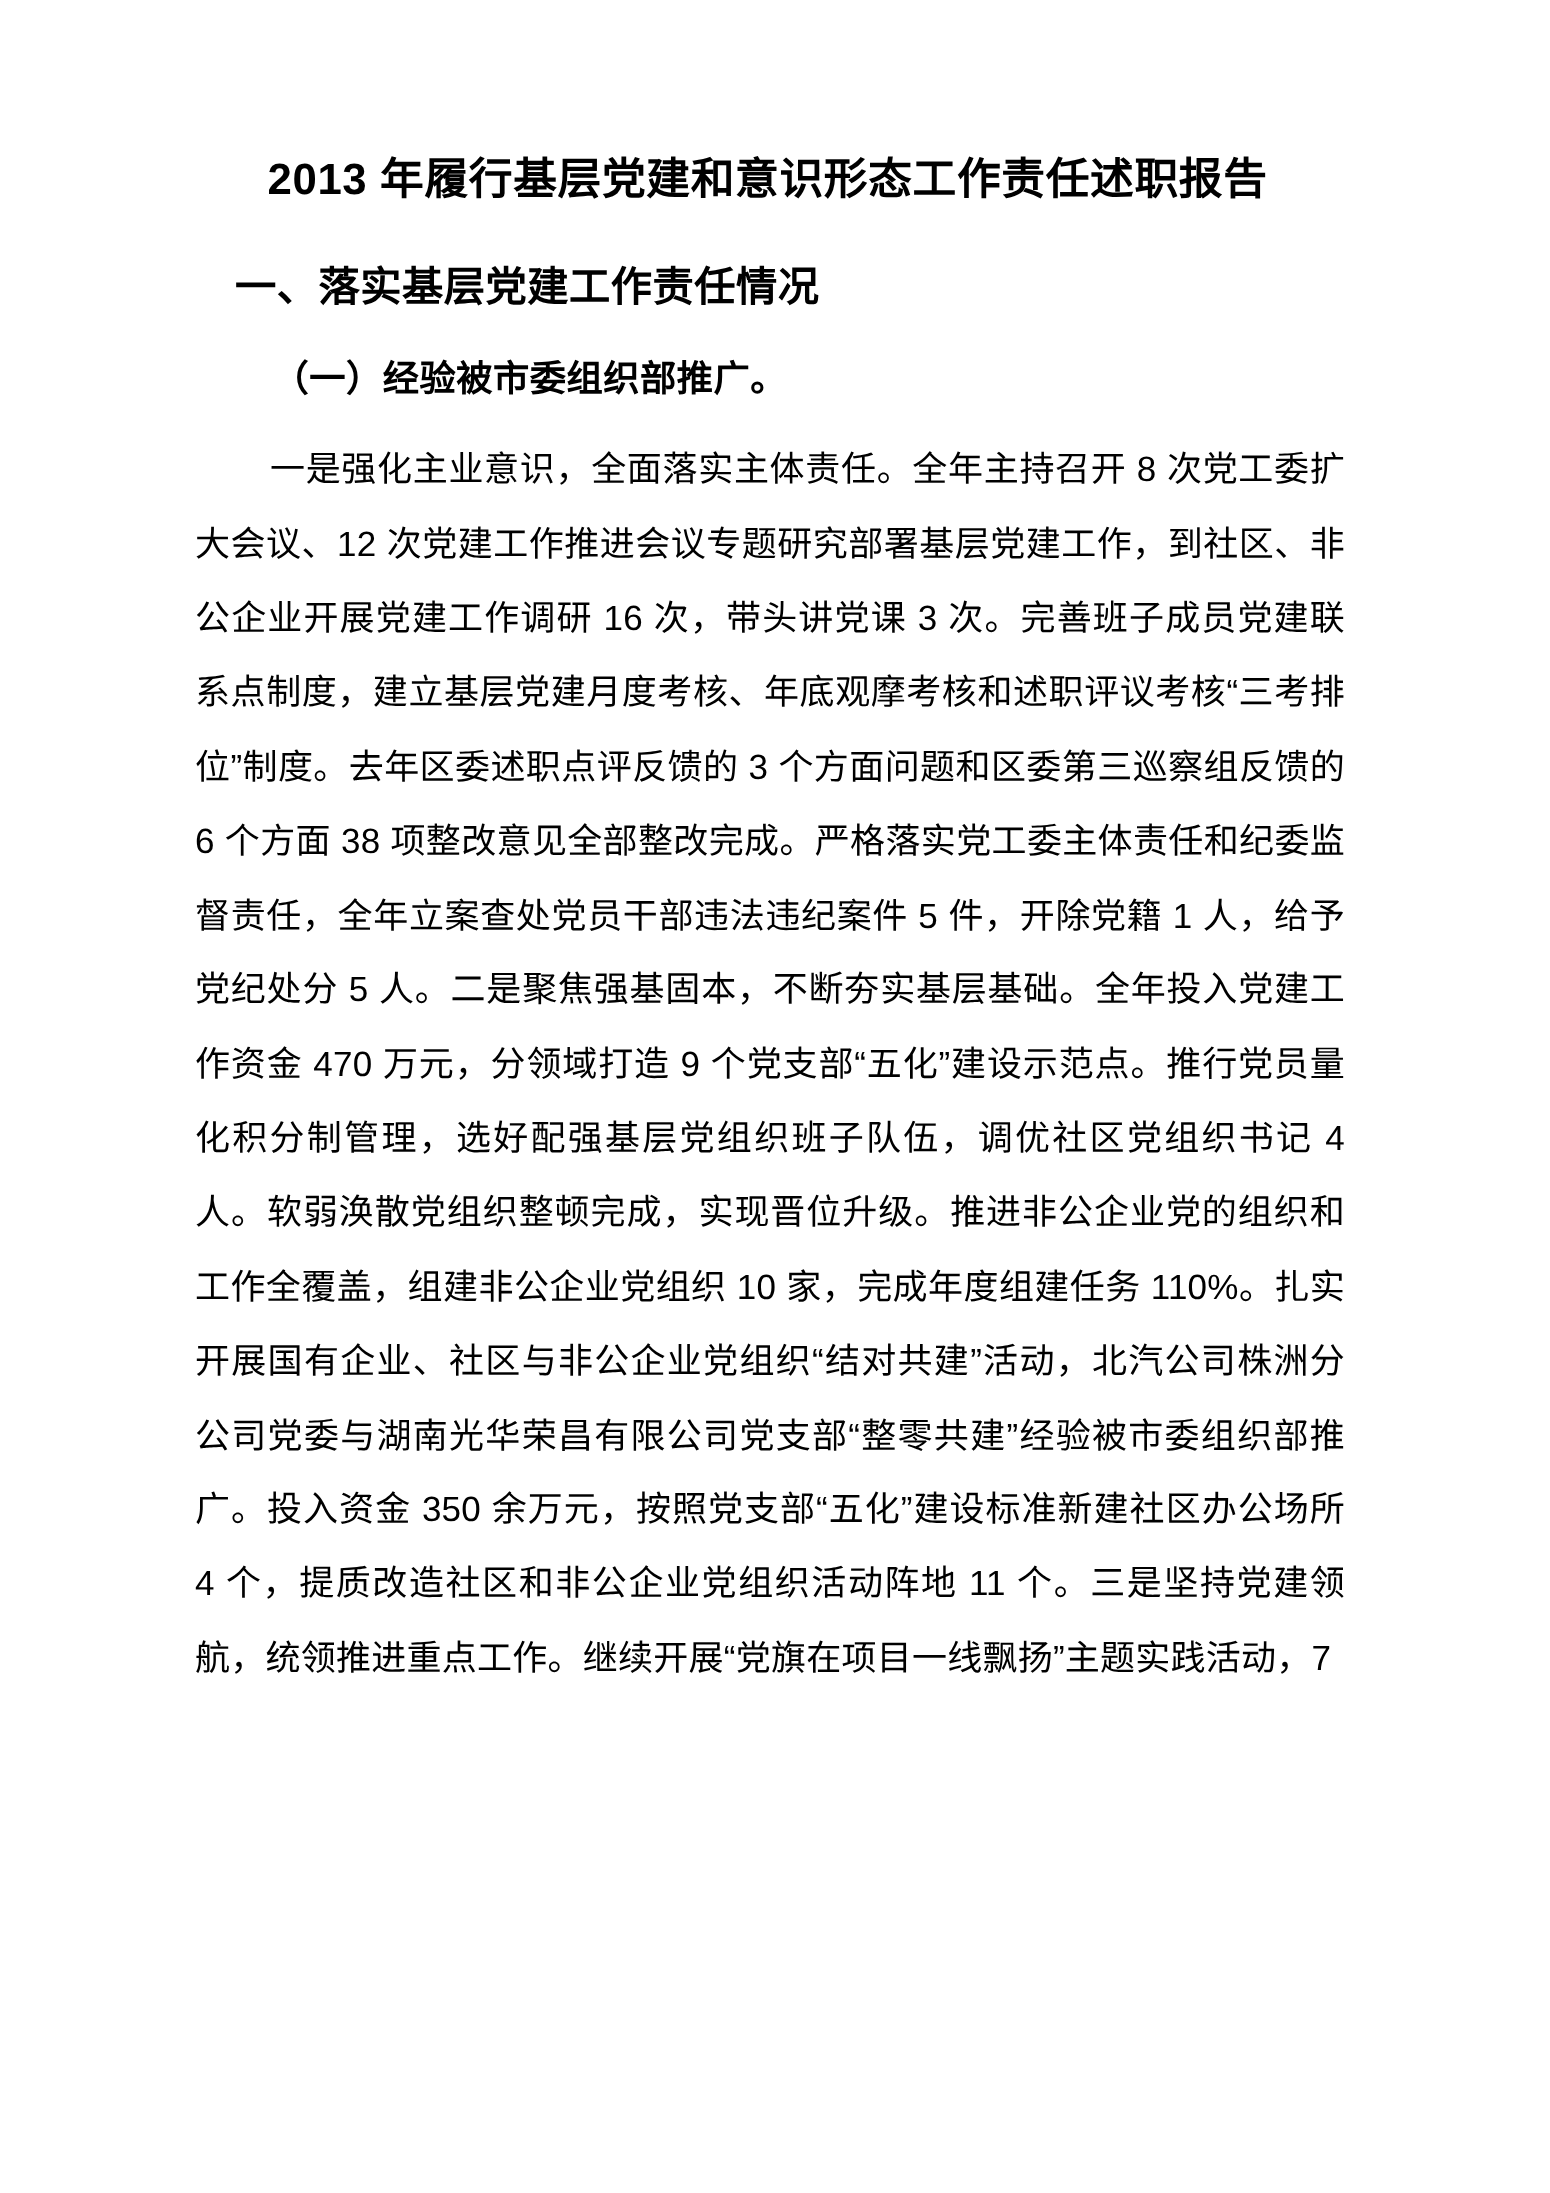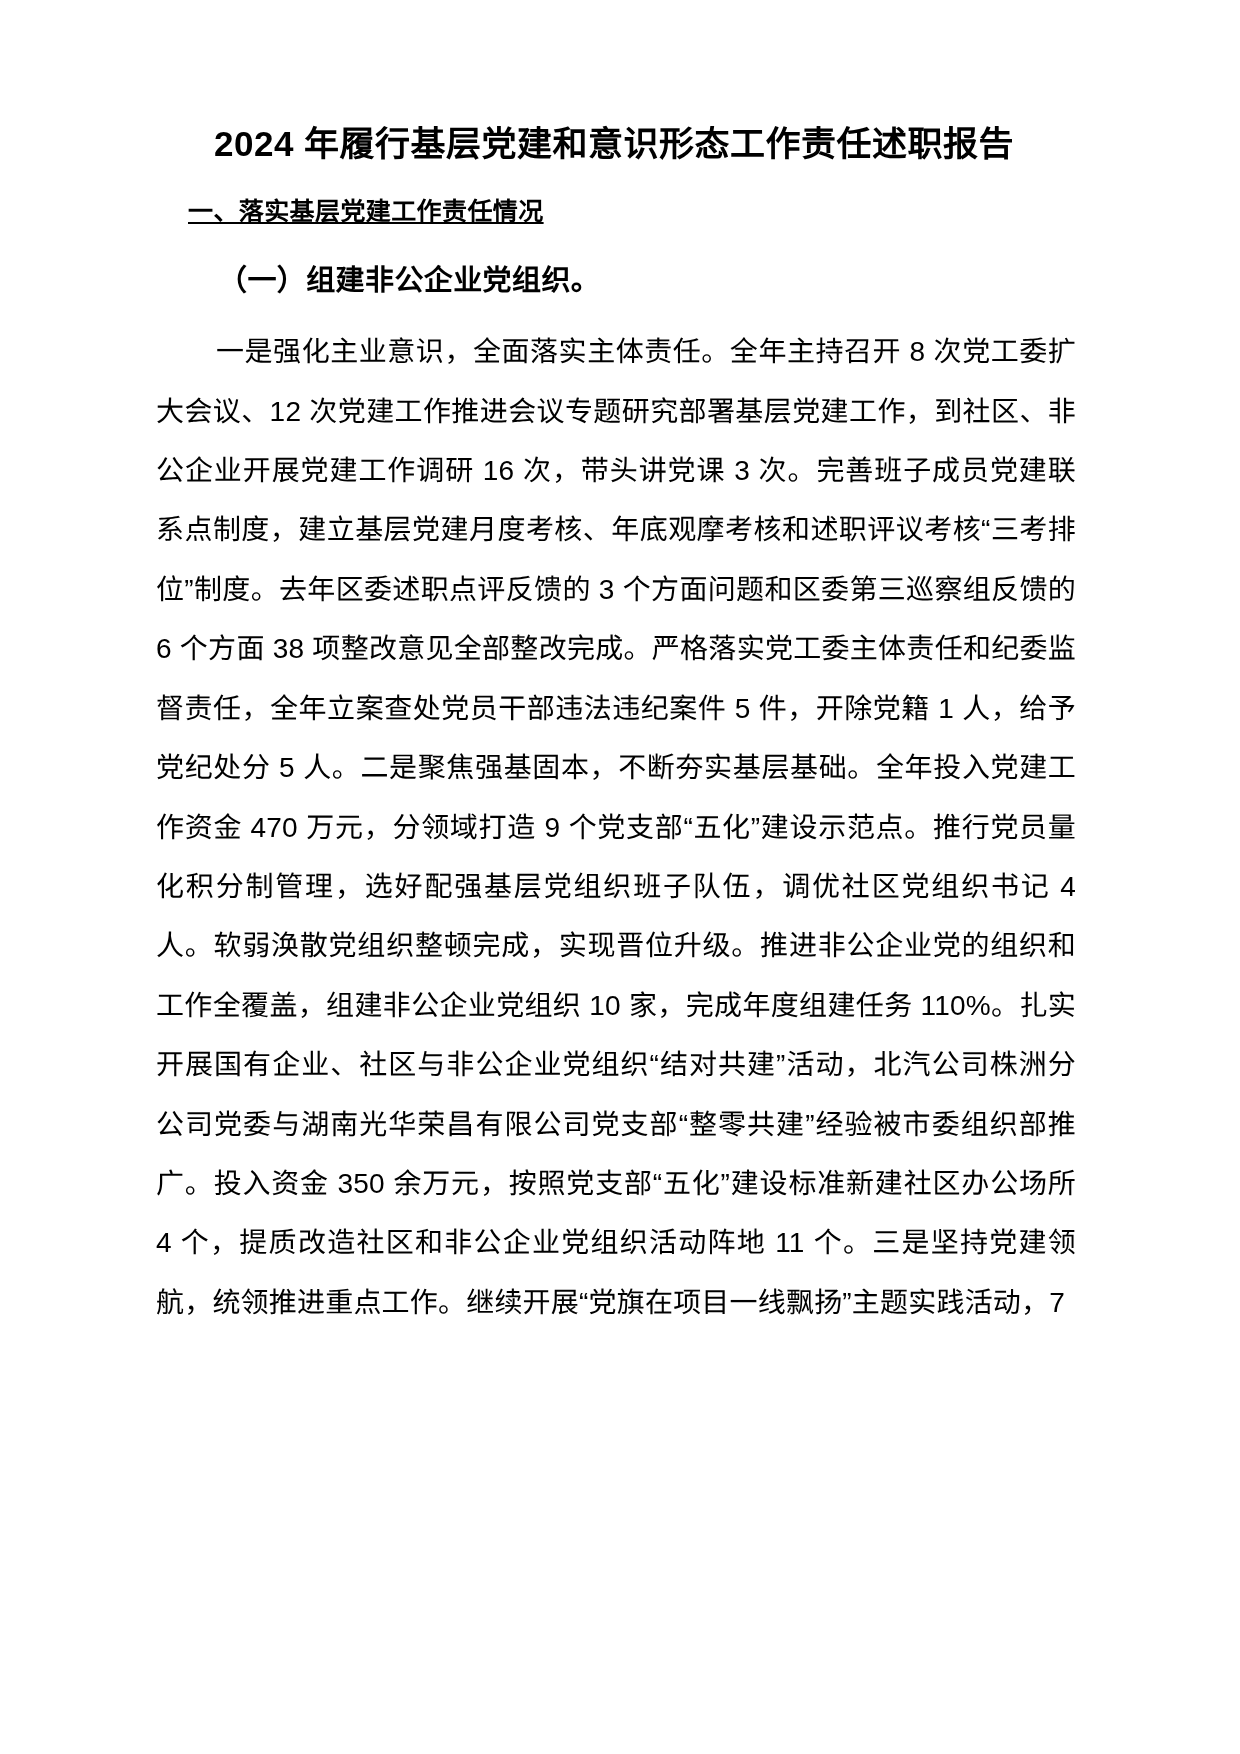--- a/index.html
+++ b/index.html
@@ -29,27 +29,26 @@
     font-size: 35px;
     font-weight: bold;
     line-height: 1.35;
     text-align: left;
     margin: 0 0 10px 0;
     letter-spacing: 0.5px;
     padding-left: 58px;
     color: #000;
   }
   .heading-1 {
-    font-size: 25px;
+    font-size: 33px;
     font-weight: bold;
     line-height: 1.5;
-    margin: 26px 0 0 0;
+    margin: 38px 0 0 0;
     padding-left: 32px;
     letter-spacing: 0.4px;
-    text-decoration: underline;
   }
   .heading-2 {
     font-size: 29px;
     font-weight: bold;
     line-height: 1.5;
     margin: 28px 0 0 0;
     padding-left: 62px;
     letter-spacing: 0.4px;
   }
   .body-text {
@@ -62,22 +61,22 @@
     letter-spacing: 0.2px;
     word-break: break-all;
   }
 </style>
 </head>
 <body>
 
 <div class="page">
   <div class="content">
 
-    <h1 class="doc-title">2024 年履行基层党建和意识形态工作责任述职报告</h1>
+    <h1 class="doc-title">2013 年履行基层党建和意识形态工作责任述职报告</h1>
 
     <h2 class="heading-1">一、落实基层党建工作责任情况</h2>
 
-    <h3 class="heading-2">（一）组建非公企业党组织。</h3>
+    <h3 class="heading-2">（一）经验被市委组织部推广。</h3>
 
     <p class="body-text">一是强化主业意识，全面落实主体责任。全年主持召开 8 次党工委扩大会议、12 次党建工作推进会议专题研究部署基层党建工作，到社区、非公企业开展党建工作调研 16 次，带头讲党课 3 次。完善班子成员党建联系点制度，建立基层党建月度考核、年底观摩考核和述职评议考核“三考排位”制度。去年区委述职点评反馈的 3 个方面问题和区委第三巡察组反馈的 6 个方面 38 项整改意见全部整改完成。严格落实党工委主体责任和纪委监督责任，全年立案查处党员干部违法违纪案件 5 件，开除党籍 1 人，给予党纪处分 5 人。二是聚焦强基固本，不断夯实基层基础。全年投入党建工作资金 470 万元，分领域打造 9 个党支部“五化”建设示范点。推行党员量化积分制管理，选好配强基层党组织班子队伍，调优社区党组织书记 4 人。软弱涣散党组织整顿完成，实现晋位升级。推进非公企业党的组织和工作全覆盖，组建非公企业党组织 10 家，完成年度组建任务 110%。扎实开展国有企业、社区与非公企业党组织“结对共建”活动，北汽公司株洲分公司党委与湖南光华荣昌有限公司党支部“整零共建”经验被市委组织部推广。投入资金 350 余万元，按照党支部“五化”建设标准新建社区办公场所 4 个，提质改造社区和非公企业党组织活动阵地 11 个。三是坚持党建领航，统领推进重点工作。继续开展“党旗在项目一线飘扬”主题实践活动，7</p>
 
   </div>
 </div>
 
 </body></html>

